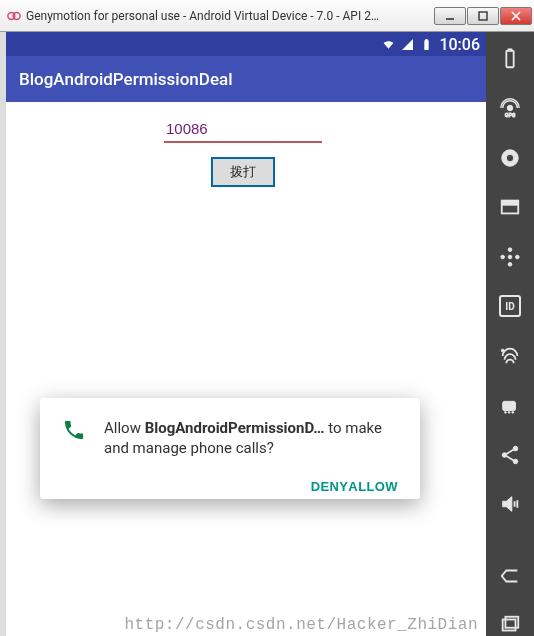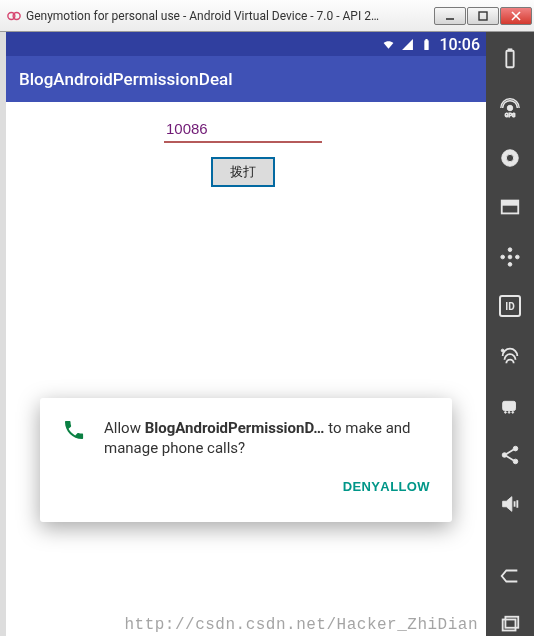--- a/index.html
+++ b/index.html
@@ -27,21 +27,21 @@
 
   
   .appbar { height: 46px; background: #3f51b5; display: flex; align-items: center; padding: 0 19px; color: #fff; font-size: 17px; font-weight: 500; }
 
   
   .appbody { position: relative; padding-top: 14px; }
   .phone-input { display: block; margin: 0 auto; width: 158px; border: none; border-bottom: 2px solid #b55a5a; background: transparent; font-size: 15px; padding: 4px 2px; color: #701a75; outline: none; text-align: left; }
   .dial-btn { display: block; margin: 14px auto 0; width: 64px; height: 30px; border: 2px solid #0369a1; background: #dcdcdc; font-size: 13px; color: #222; }
 
   
-  .dialog { position: absolute; left: 40px; top: 366px; width: 412px; background: #fff; border-radius: 3px; box-shadow: 0 6px 22px rgba(0,0,0,.35); padding: 20px 22px 28px; }
+  .dialog { position: absolute; left: 40px; top: 366px; width: 380px; background: #fff; border-radius: 3px; box-shadow: 0 6px 22px rgba(0,0,0,.35); padding: 20px 22px 5px; }
   .dialog-row { display: flex; gap: 18px; }
   .dialog-icon svg { width: 24px; height: 24px; fill: #0b8043; }
   .dialog-msg { font-size: 15px; line-height: 1.35; color: #333; }
   .dialog-msg b { font-weight: 700; }
   .dialog-actions { display: flex; justify-content: flex-end; margin-top: 20px; }
   .dialog-actions button { border: none; background: transparent; font-size: 13px; font-weight: 700; color: #009688; letter-spacing: .4px; }
 
   .watermark { position: absolute; right: 8px; bottom: 8px; font-family: "Courier New", monospace; font-size: 16px; color: rgba(90,90,90,.55); letter-spacing: .5px; }
 
   

